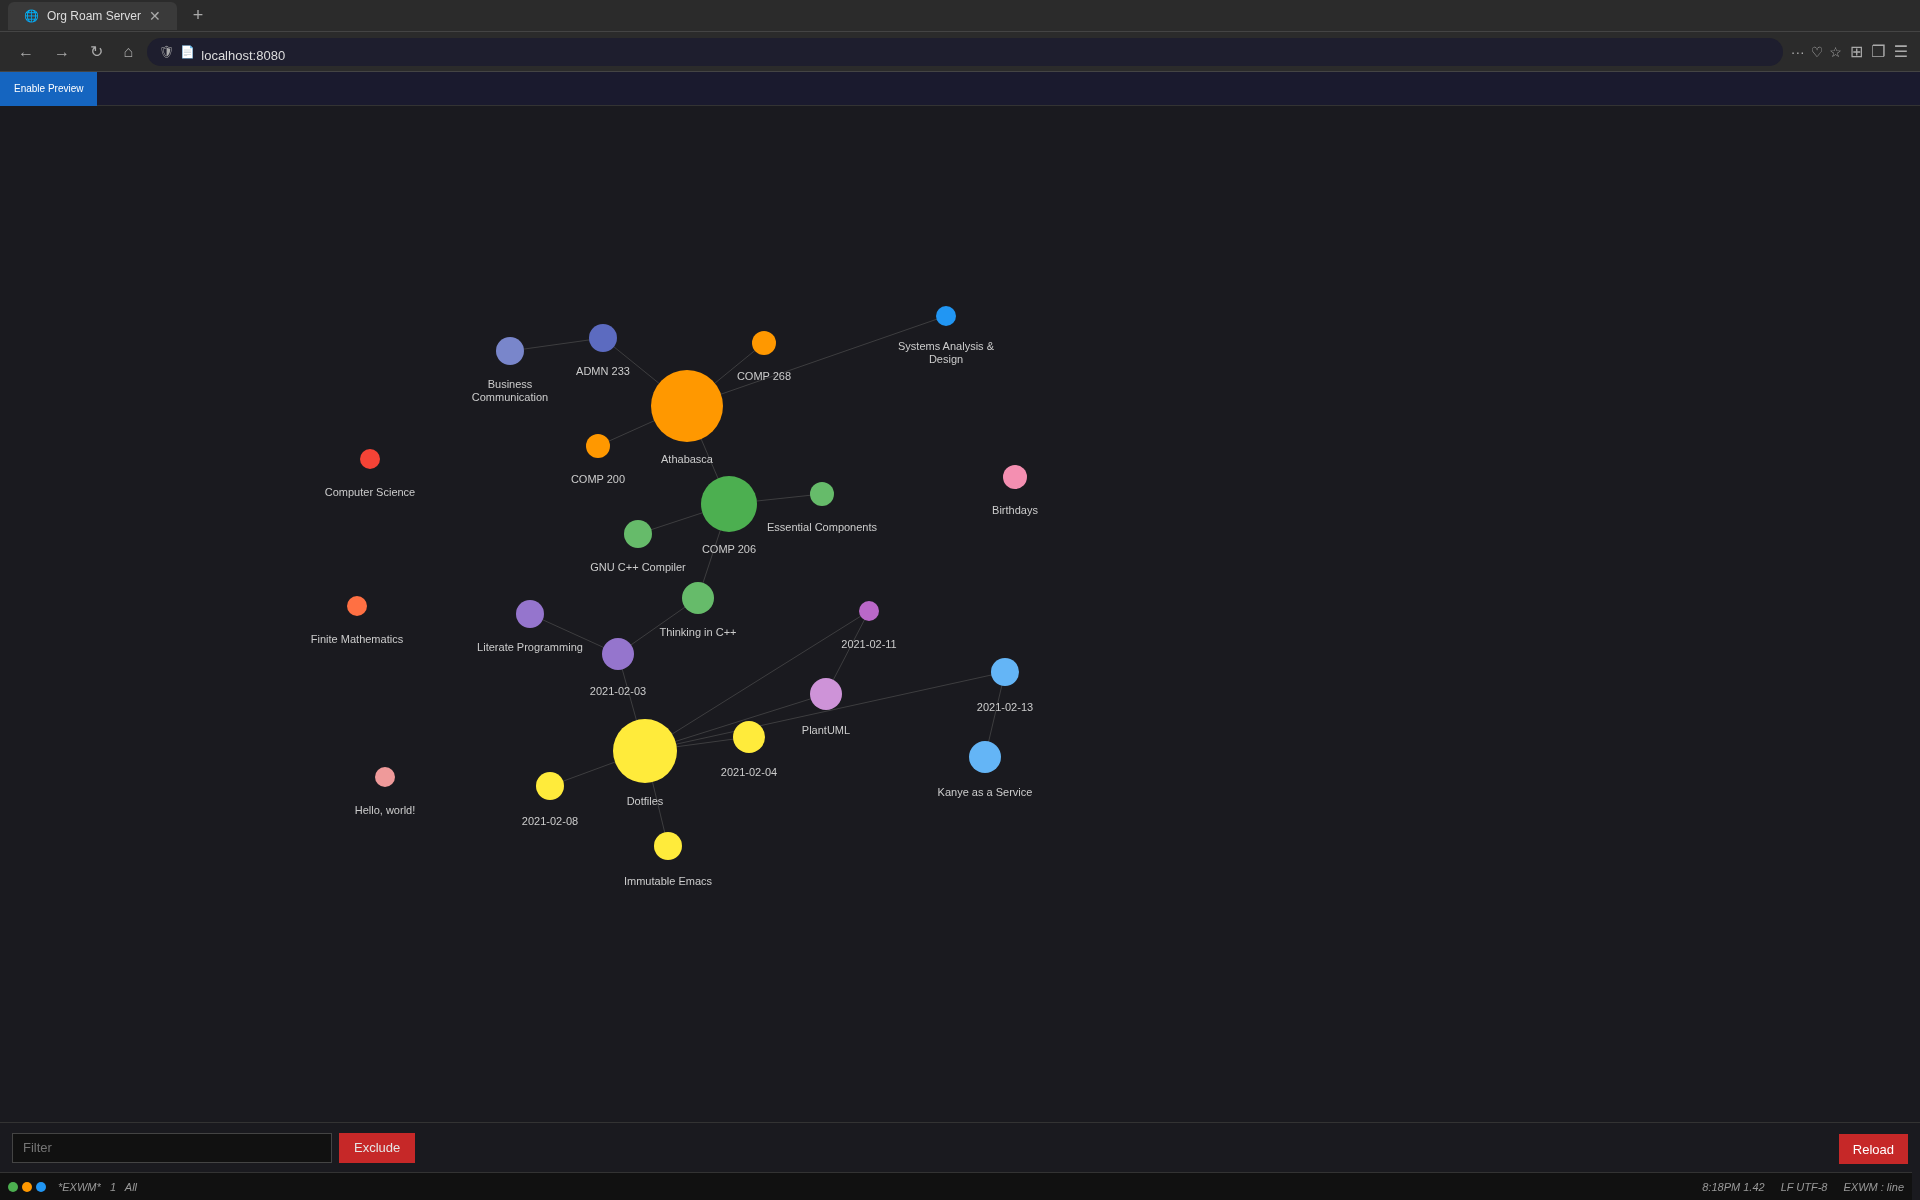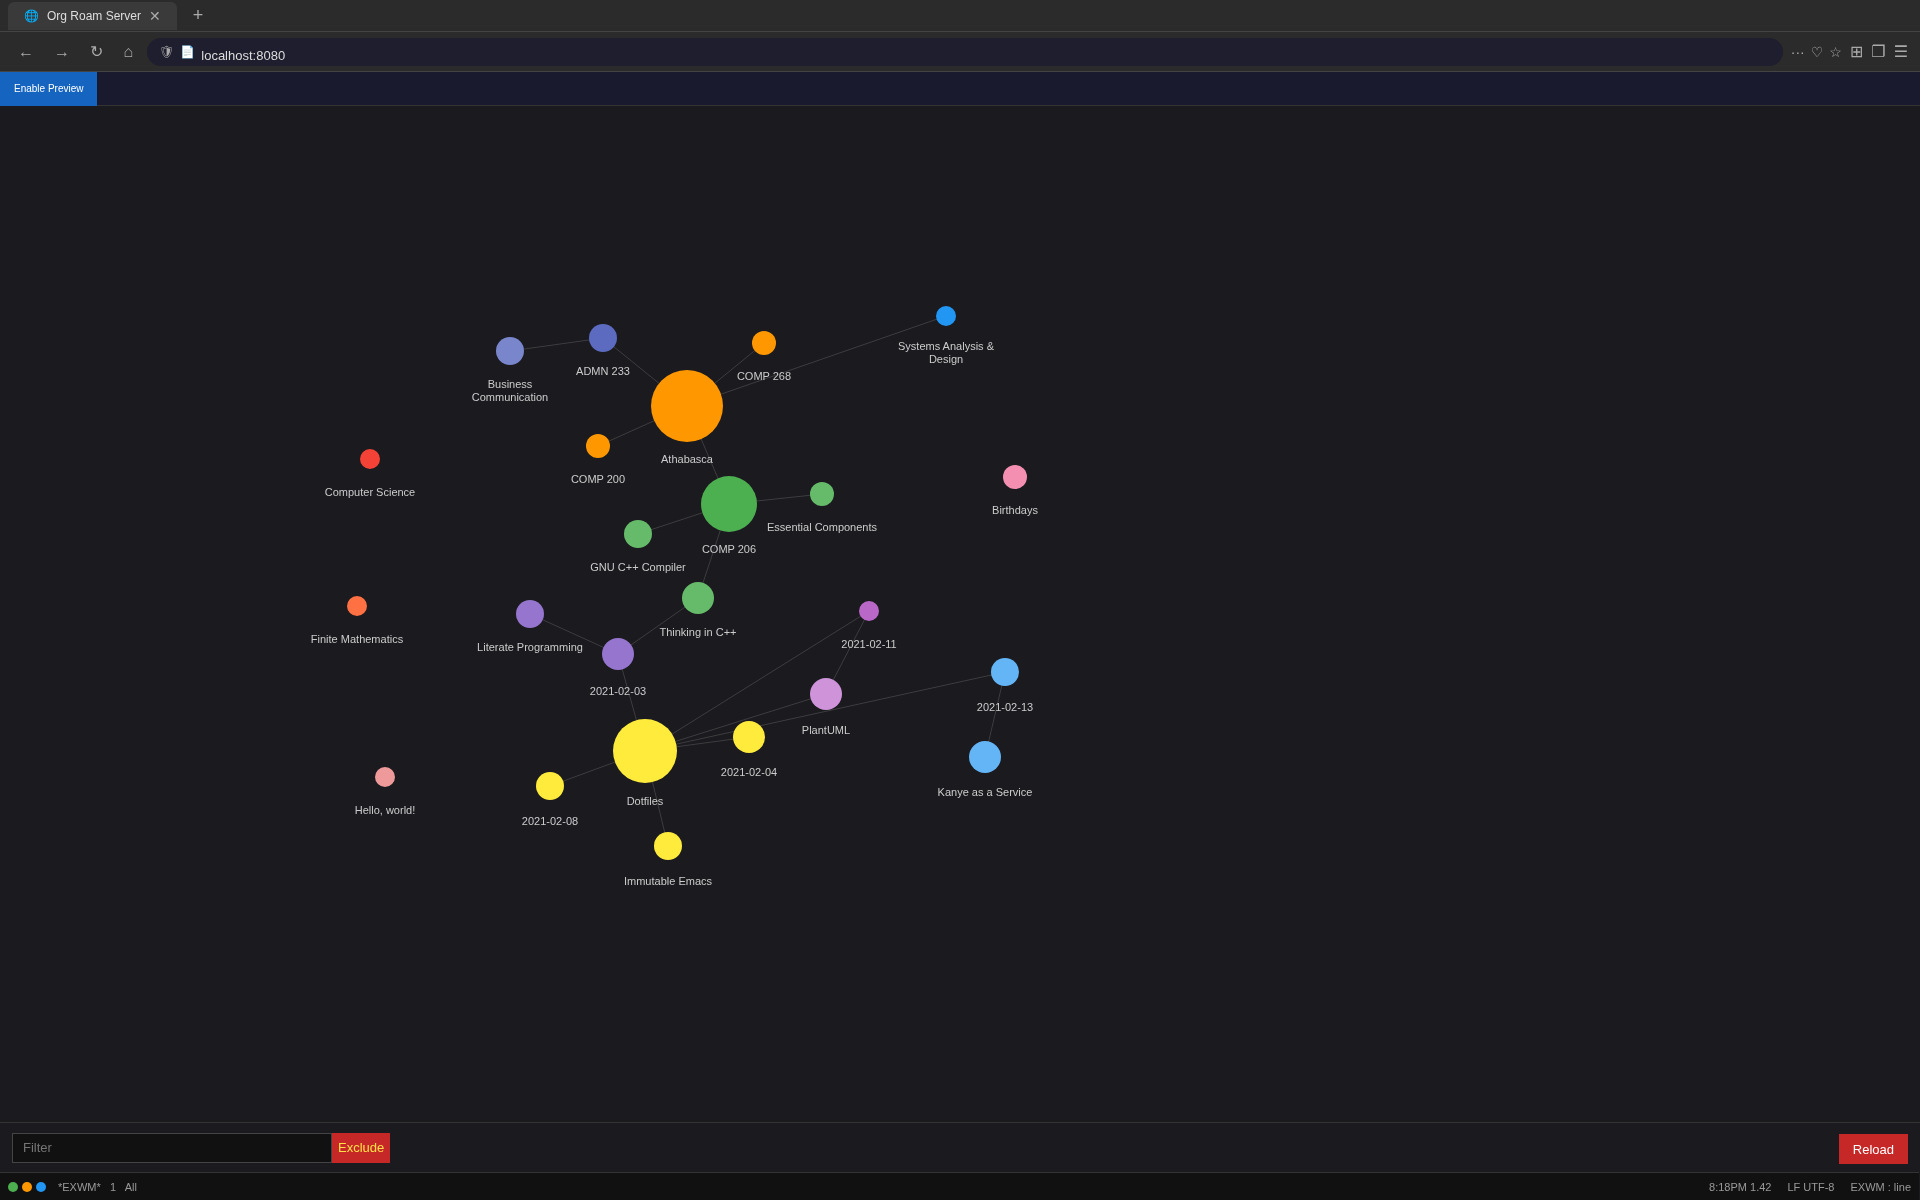--- a/index.html
+++ b/index.html
@@ -126,55 +126,57 @@
       border: 1px solid #444;
       color: #ccc;
       padding: 4px 10px;
       font-size: 13px;
       width: 320px;
       height: 30px;
       outline: none;
     }
     .exclude-btn {
       background: #c62828;
-      color: #fde047;
+      color: #e5e5e5;
       border: none;
-      padding: 5px 6px;
+      padding: 5px 15px;
       cursor: pointer;
       font-size: 13px;
       height: 30px;
+      margin-left: 7px;
     }
     .reload-btn {
       position: fixed;
       bottom: 36px;
       right: 12px;
       background: #c62828;
       color: white;
       border: none;
       padding: 5px 14px;
       cursor: pointer;
       font-size: 13px;
       height: 30px;
     }
 
     
     .status-bar {
       position: fixed;
       bottom: 0;
       left: 0;
-      right: 1px;
+      right: 8px;
       height: 28px;
       background: #111;
       border-top: 1px solid #333;
       display: flex;
       align-items: center;
       padding: 0 8px;
       gap: 12px;
       font-size: 11px;
       color: #999;
+      font-style: italic;
     }
     .status-dots { display: flex; gap: 4px; align-items: center; }
     .dot-green { width: 10px; height: 10px; border-radius: 50%; background: #4caf50; }
     .dot-orange { width: 10px; height: 10px; border-radius: 50%; background: #ff9800; }
     .dot-blue { width: 10px; height: 10px; border-radius: 50%; background: #2196f3; }
     .status-right { margin-left: auto; display: flex; gap: 16px; }
   </style>
 </head>
 <body>
 

